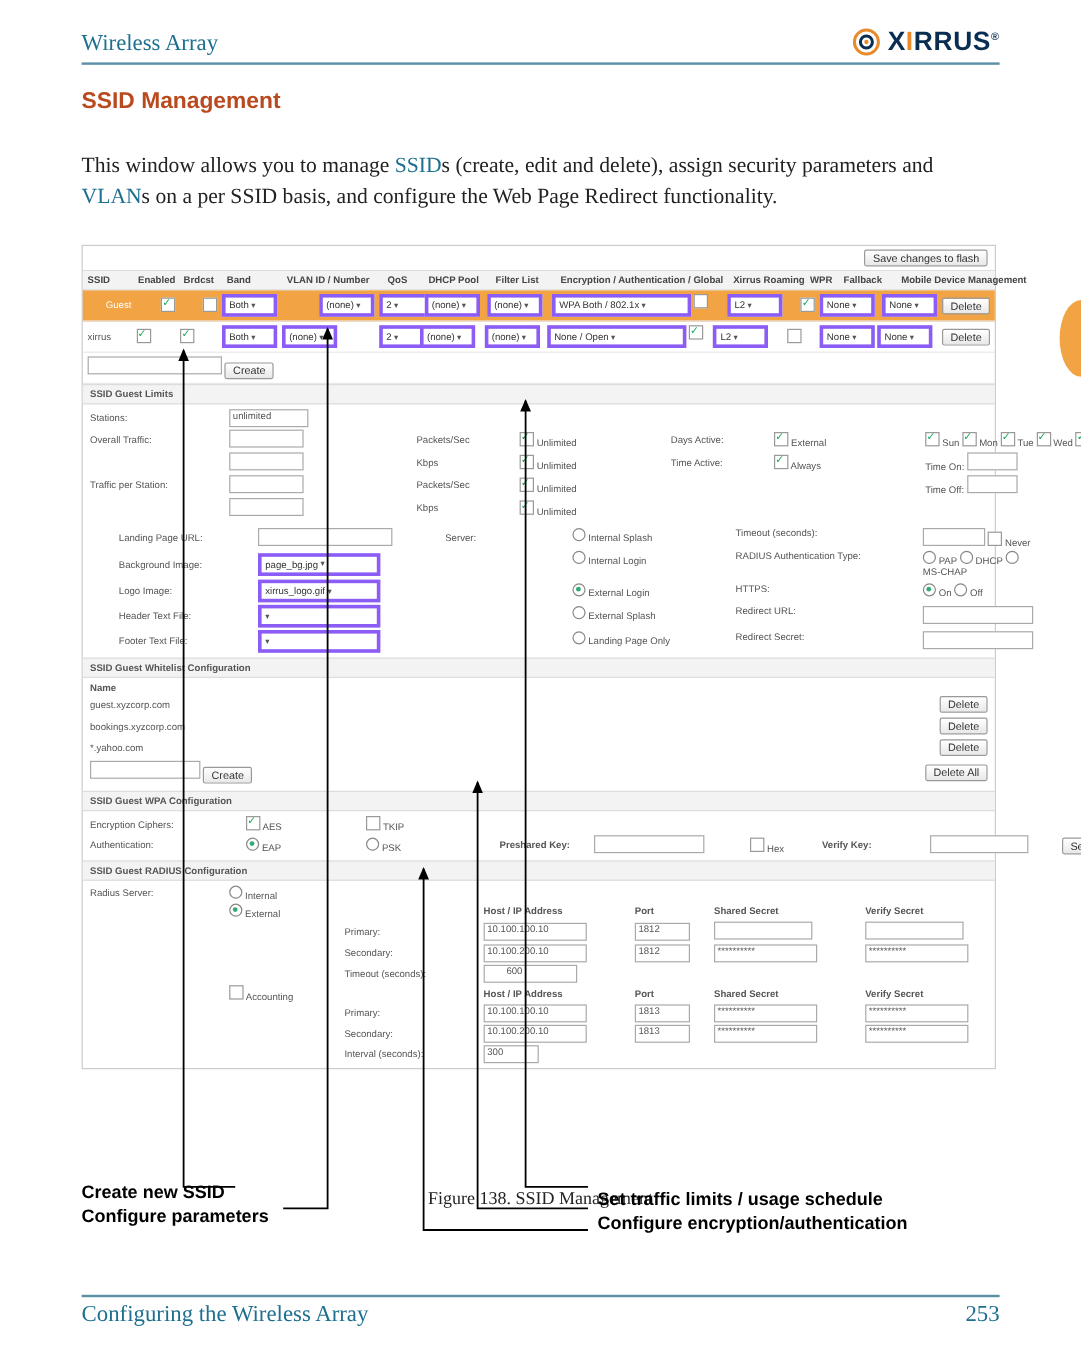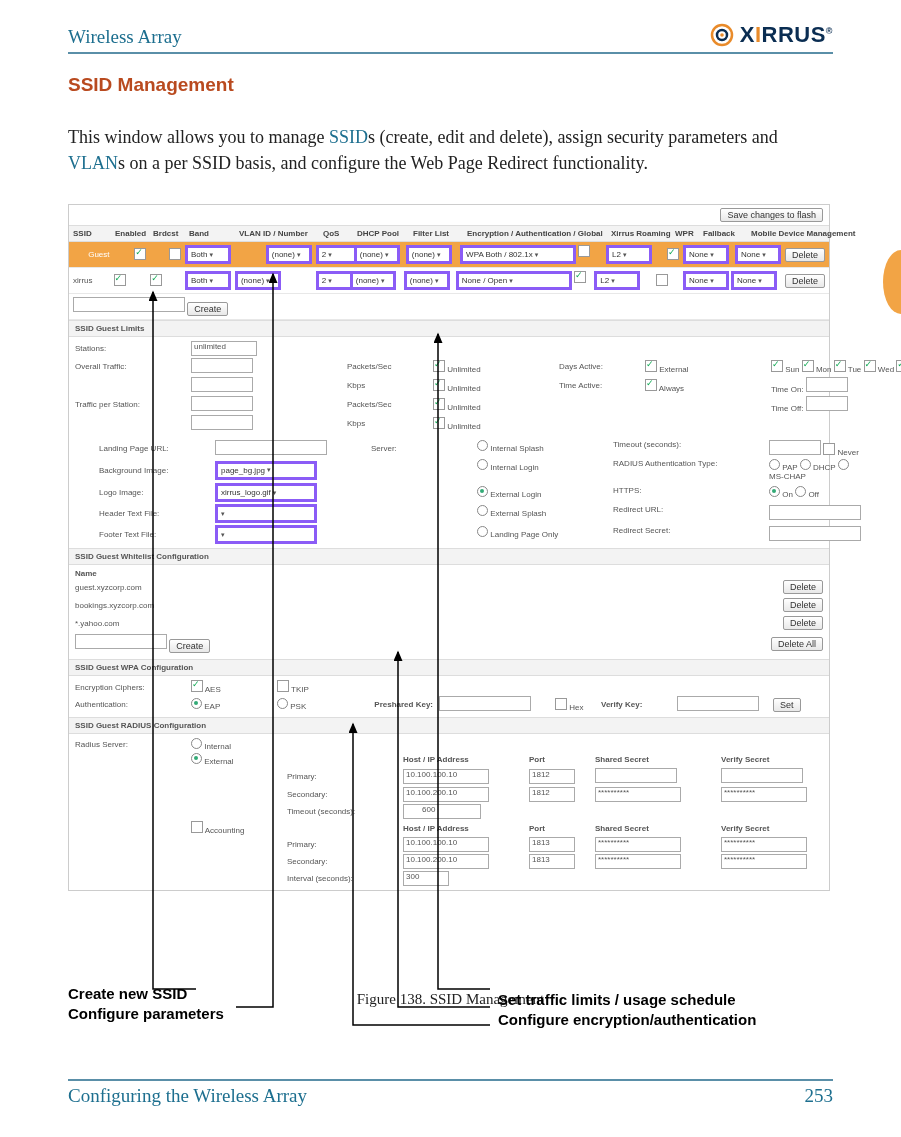--- a/index.html
+++ b/index.html
@@ -237,21 +237,21 @@
             <span class="btn">Delete</span>
           </div>
         <div class="whitelist-row">
             <span><span class="inp" style="width:90px"></span> <span class="btn">Create</span></span>
             <span class="btn">Delete All</span>
           </div>
       </div>
 
       <div class="sec-h">SSID Guest  WPA Configuration</div>
       <div class="sec-body">
-        <div style="display:grid;grid-template-columns:110px 80px 60px 90px 110px 40px 70px 90px 30px;gap:2px 6px;align-items:center;">
+        <div style="display:grid;grid-template-columns:110px 80px 60px 90px 110px 40px 70px 90px 30px;gap:2px 20px;align-items:center;">
           <div>Encryption Ciphers:</div>
           <div><span class="chk on"></span> <span>AES</span></div>
           <div><span class="chk"></span> <span>TKIP</span></div>
           <div></div>
             <div></div>
             <div></div>
             <div></div>
             <div></div>
             <div></div>
 

